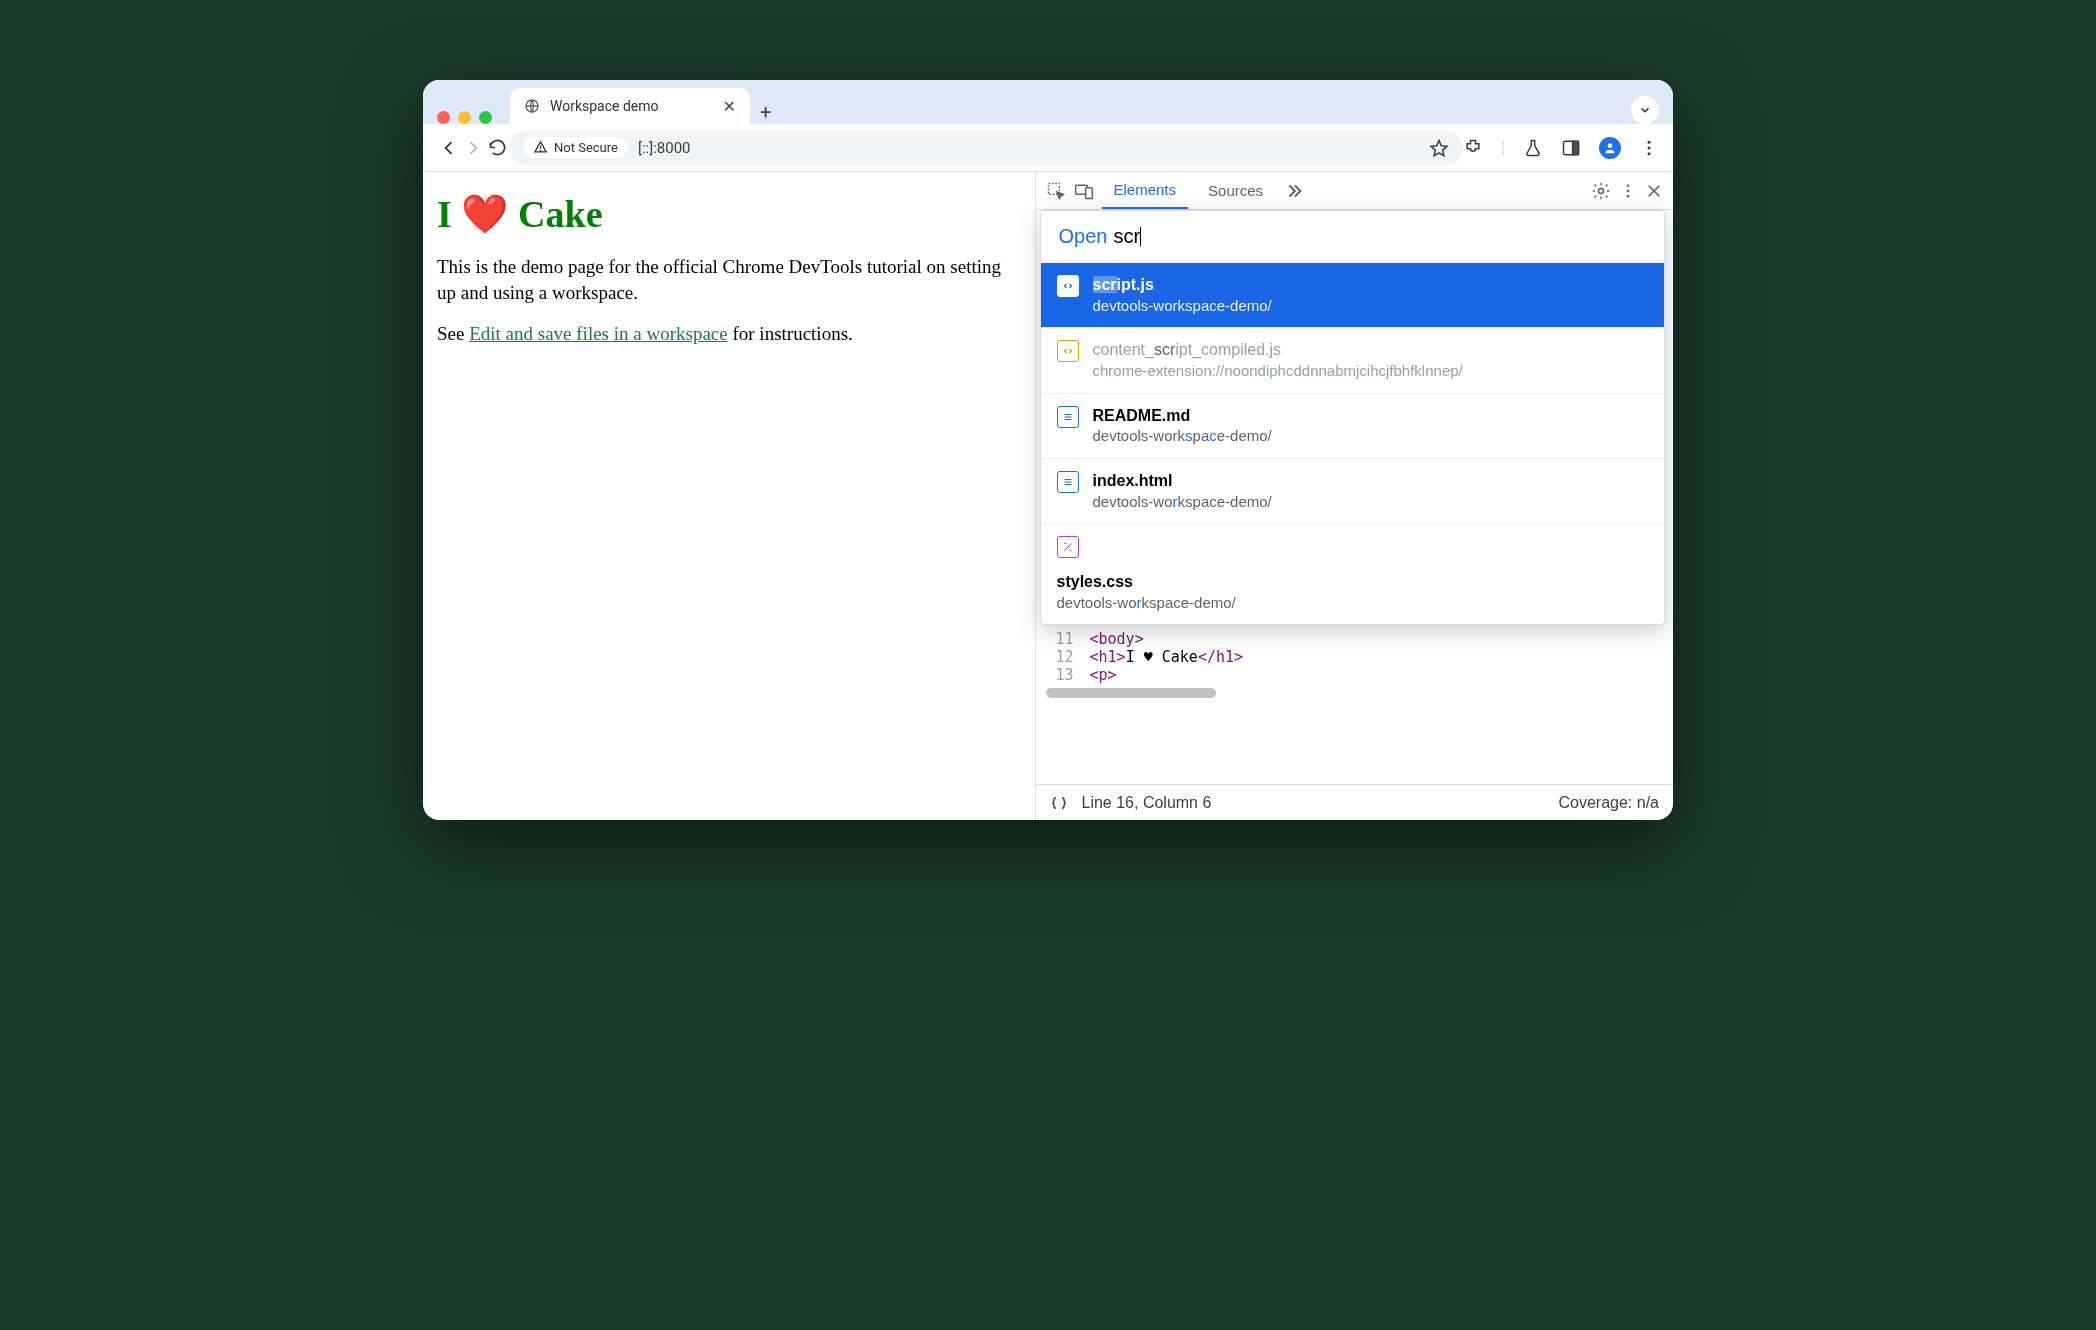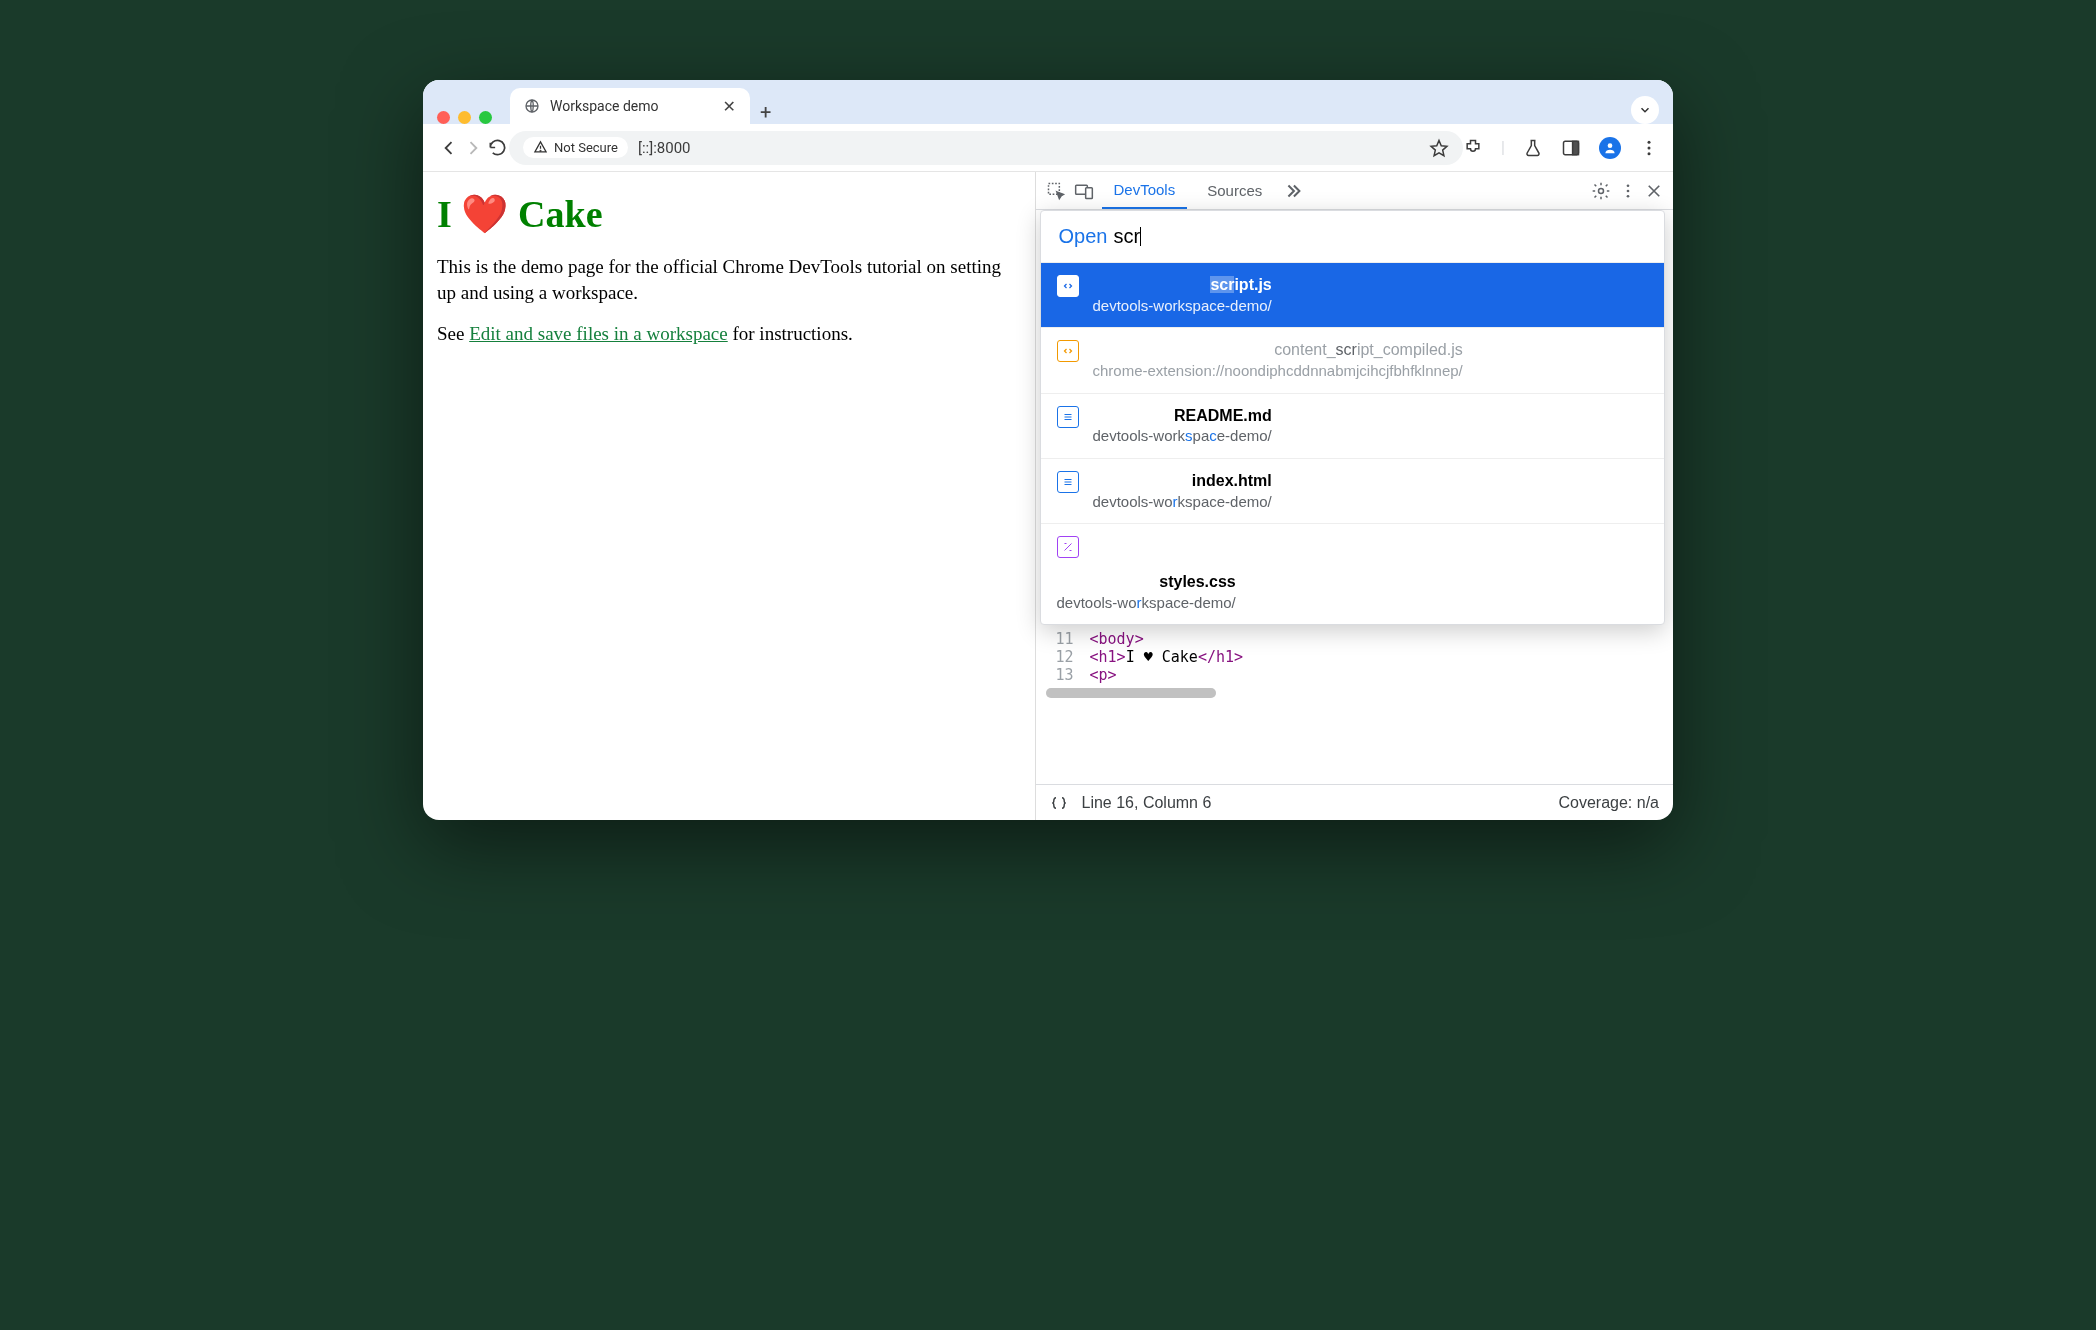--- a/index.html
+++ b/index.html
@@ -127,21 +127,20 @@
   
   .openpopup {
     position:absolute;
     top: 38px; left: 4px; right: 8px;
     background:#fff;
     border: 1px solid #dadce0;
     border-radius: 4px;
     box-shadow: 0 6px 24px rgba(0,0,0,0.2);
     z-index: 10;
     overflow:hidden;
-    text-align:right;
   }
   .openpopup .query {
     padding: 14px 18px;
     font-size: 20px;
     border-bottom: 1px solid #eee;
     display:flex;
     align-items:baseline;
     gap: 6px;
   }
   .openpopup .query .label { color:#1a73e8; }
@@ -318,21 +317,21 @@
               <rect x="3" y="3" width="13" height="13" stroke-dasharray="2 2"></rect>
               <path d="M13 13l8 3-3 2-2 3z" fill="#5f6368"></path>
             </svg>
         </span>
         <span class="icon">
           <svg viewBox="0 0 24 24" width="20" height="20" fill="none" stroke="#5f6368" stroke-width="1.8">
               <rect x="2" y="5" width="14" height="11" rx="1"></rect>
               <rect x="14" y="8" width="8" height="13" rx="1" fill="#fff"></rect>
             </svg>
         </span>
-        <div class="tabitem active">DevTools</div>
+        <div class="tabitem active">Elements</div>
         <div class="tabitem">Sources</div>
         <span class="icon">
           <svg viewBox="0 0 24 24" width="22" height="22" fill="none" stroke="#5f6368" stroke-width="2.2">
               <path d="M7 6l6 6-6 6M13 6l6 6-6 6"></path>
             </svg>
         </span>
         <span class="spacer"></span>
         <span class="icon">
           <svg viewBox="0 0 24 24" width="20" height="20" fill="none" stroke="#5f6368" stroke-width="1.8">
               <circle cx="12" cy="12" r="3"></circle>

